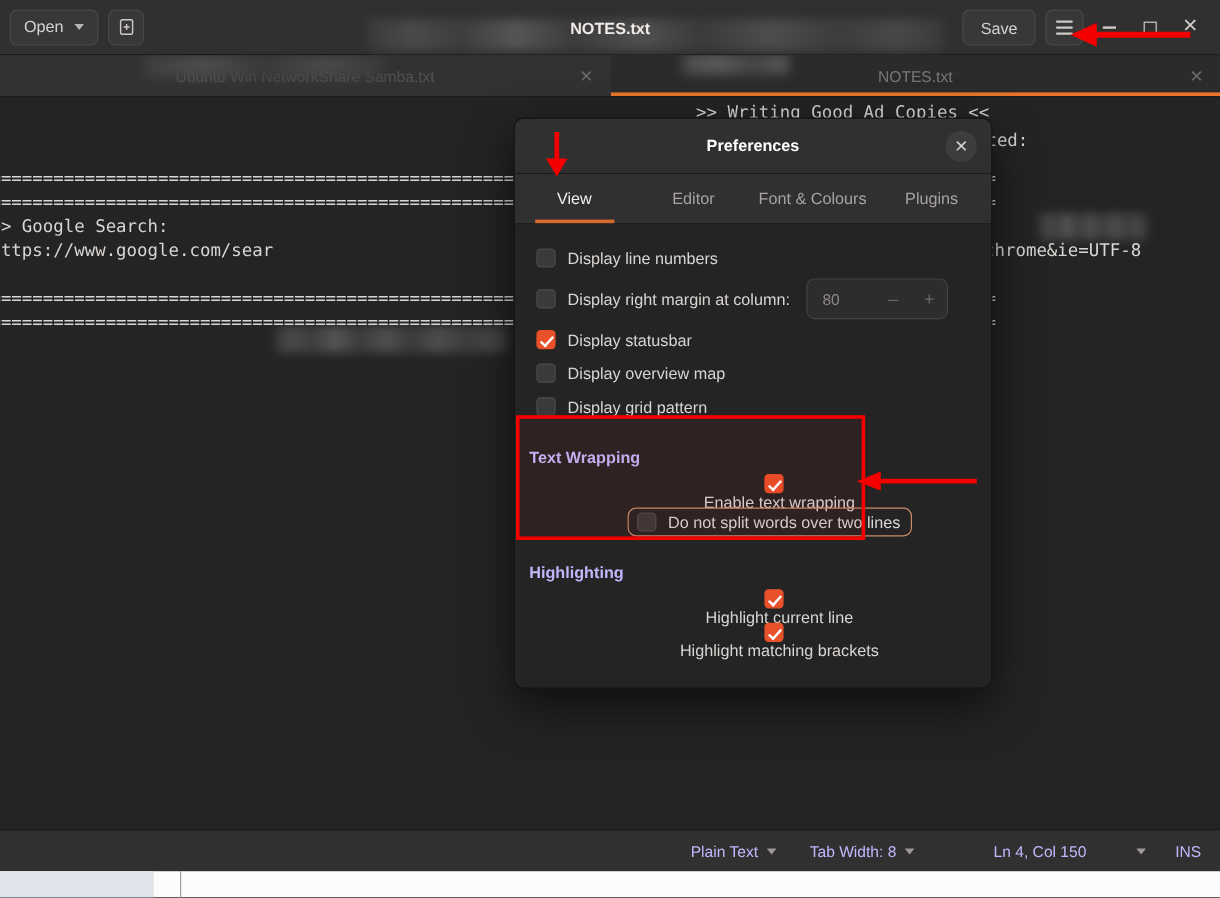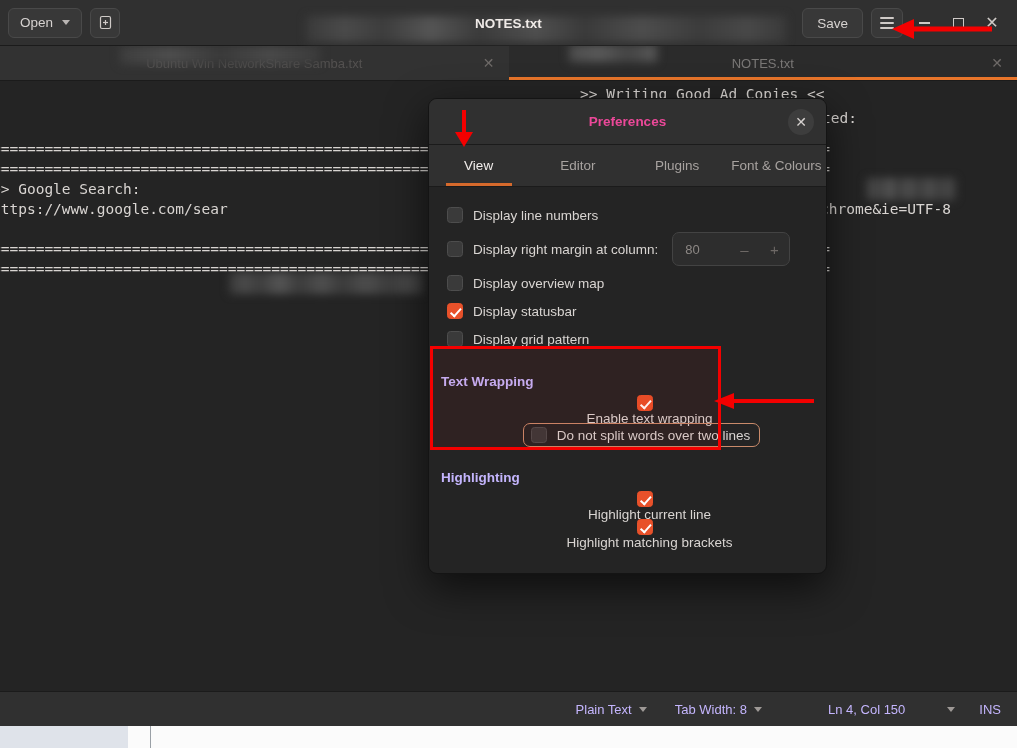--- a/index.html
+++ b/index.html
@@ -153,21 +153,21 @@
     border-radius: 9px;
     box-shadow: 0 14px 40px rgba(0,0,0,.62);
     overflow: hidden;
   }
   .dlg-header {
     position: relative; height: 46px;
     background: #303030;
     border-bottom: 1px solid #1b1b1b;
     display: flex; align-items: center; justify-content: center;
   }
-  .dlg-title { color: #ec4899; font-size: 13.5px; font-weight: bold; }
+  .dlg-title { color: #ffffff; font-size: 13.5px; font-weight: bold; }
   .dlg-close {
     position: absolute; right: 12px; top: 50%; transform: translateY(-50%);
     width: 26px; height: 26px; border-radius: 50%;
     background: #3d3d3d;
     display: flex; align-items: center; justify-content: center;
     color: #d6d2d0; font-size: 14px; line-height: 1;
     cursor: default;
   }
   .dlg-tabs {
     height: 42px; background: #303030;
@@ -328,24 +328,24 @@
     </div>
 
     <div class="dlg-tabs">
       <div class="dlg-tab active">
         <span>View</span>
       </div>
       <div class="dlg-tab">
         <span>Editor</span>
       </div>
       <div class="dlg-tab">
+        <span>Font &amp; Colours</span>
+      </div>
+      <div class="dlg-tab">
         <span>Plugins</span>
-      </div>
-      <div class="dlg-tab">
-        <span>Font &amp; Colours</span>
       </div>
     </div>
 
     <div class="dlg-body">
 
       <div class="row">
         <span class="cbx"></span>
         <span class="row-label">Display line numbers</span>
       </div>
 
@@ -353,27 +353,27 @@
         <span class="cbx"></span>
         <span class="row-label">Display right margin at column:</span>
         <div class="spin">
           <span class="spin-val">80</span>
           <span class="spin-btn">–</span>
           <span class="spin-btn">+</span>
         </div>
       </div>
 
       <div class="row">
+        <span class="cbx on"></span>
+        <span class="row-label">Display statusbar</span>
+      </div>
+
+      <div class="row">
         <span class="cbx"></span>
         <span class="row-label">Display overview map</span>
-      </div>
-
-      <div class="row">
-        <span class="cbx on"></span>
-        <span class="row-label">Display statusbar</span>
       </div>
 
       <div class="row">
         <span class="cbx"></span>
         <span class="row-label">Display grid pattern</span>
       </div>
 
       <div class="section-title" style="margin-top:16px;">
         <span>Text Wrapping</span>
       </div>

